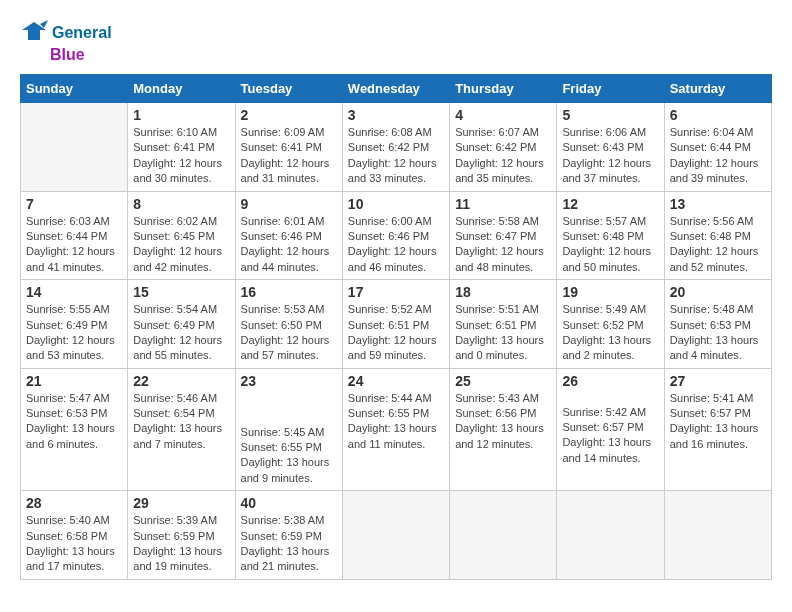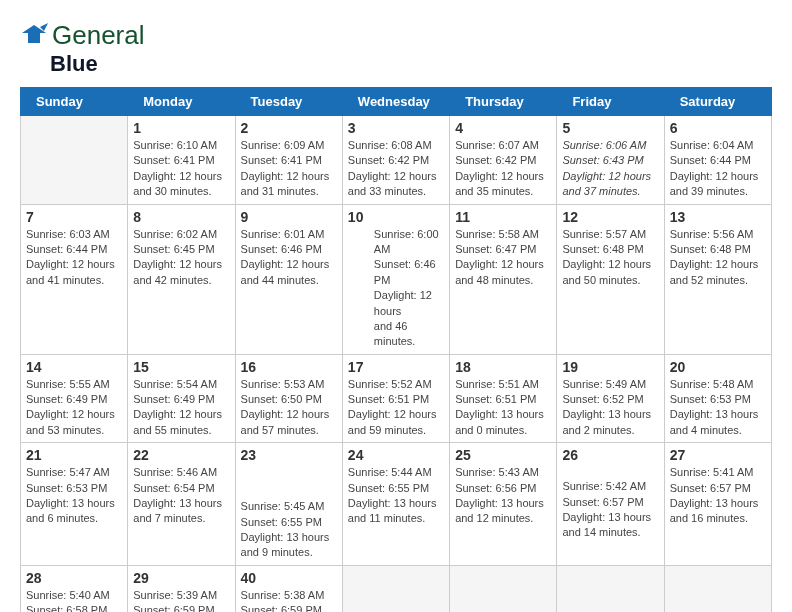--- a/index.html
+++ b/index.html
@@ -40,21 +40,21 @@
       color: #555;
     }
     table {
       width: 100%;
       border-collapse: collapse;
       font-size: 11px;
     }
     thead tr th {
       background: #1a6eb5;
       color: #fff;
-      padding: 6px 15px;
+      padding: 6px 5px;
       text-align: left;
       font-size: 13px;
       font-weight: bold;
       border: 1px solid #1a6eb5;
     }
     tbody tr td {
       border: 1px solid #ccc;
       vertical-align: top;
       padding: 4px 5px;
       width: 14.28%;
@@ -83,23 +83,23 @@
 
 <div class="header">
   <div class="logo">
     <div class="logo-line">
       <span style="display:inline-block; margin-right:2px;">
         <svg width="28" height="22" viewBox="0 0 28 22">
           <polygon points="14,2 26,10 20,10 20,20 8,20 8,10 2,10" fill="#1a6eb5"></polygon>
           <polygon points="20,4 28,0 24,8" fill="#1a6eb5"></polygon>
         </svg>
       </span>
-      <span style="font-size:26px;font-weight:normal;color:#14532d;">General</span>
+      <span style="font-size:16px;font-weight:bold;color:#0369a1;">General</span>
     </div>
-    <span style="font-size:22px;font-weight:bold;color:#0f172a;margin-left:30px;">Blue</span>
+    <span style="font-size:16px;font-weight:bold;color:#a21caf;margin-left:30px;">Blue</span>
   </div>
   <div class="title-section">
     <h1></h1>
     <h2></h2>
   </div>
 </div>
 
 <table>
   <thead>
     <tr>
@@ -138,21 +138,21 @@
         </td>
         <td>
           <div class="day-num">4</div>
           <div class="day-info" style="white-space: pre-line;">Sunrise: 6:07 AM
 Sunset: 6:42 PM
 Daylight: 12 hours
 and 35 minutes.</div>
         </td>
         <td>
           <div class="day-num">5</div>
-          <div class="day-info" style="white-space: pre-line; font-style: italic;">Sunrise: 6:06 AM
+          <div class="day-info" style="white-space: pre-line;">Sunrise: 6:06 AM
 Sunset: 6:43 PM
 Daylight: 12 hours
 and 37 minutes.</div>
         </td>
         <td>
           <div class="day-num">6</div>
           <div class="day-info" style="white-space: pre-line;">Sunrise: 6:04 AM
 Sunset: 6:44 PM
 Daylight: 12 hours
 and 39 minutes.</div>
@@ -175,21 +175,21 @@
         </td>
         <td>
           <div class="day-num">9</div>
           <div class="day-info" style="white-space: pre-line;">Sunrise: 6:01 AM
 Sunset: 6:46 PM
 Daylight: 12 hours
 and 44 minutes.</div>
         </td>
         <td>
           <div class="day-num">10</div>
-          <div class="day-info" style="white-space: pre-line; margin-left: 26px;">Sunrise: 6:00 AM
+          <div class="day-info" style="white-space: pre-line;">Sunrise: 6:00 AM
 Sunset: 6:46 PM
 Daylight: 12 hours
 and 46 minutes.</div>
         </td>
         <td>
           <div class="day-num">11</div>
           <div class="day-info" style="white-space: pre-line;">Sunrise: 5:58 AM
 Sunset: 6:47 PM
 Daylight: 12 hours
 and 48 minutes.</div>

